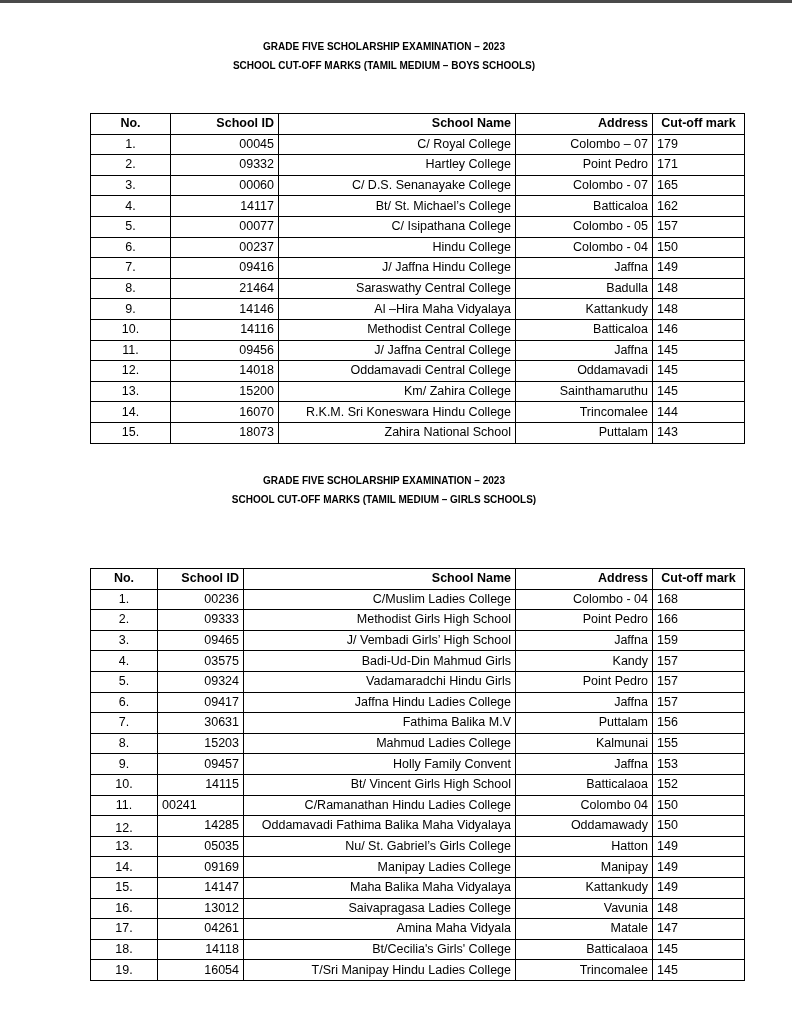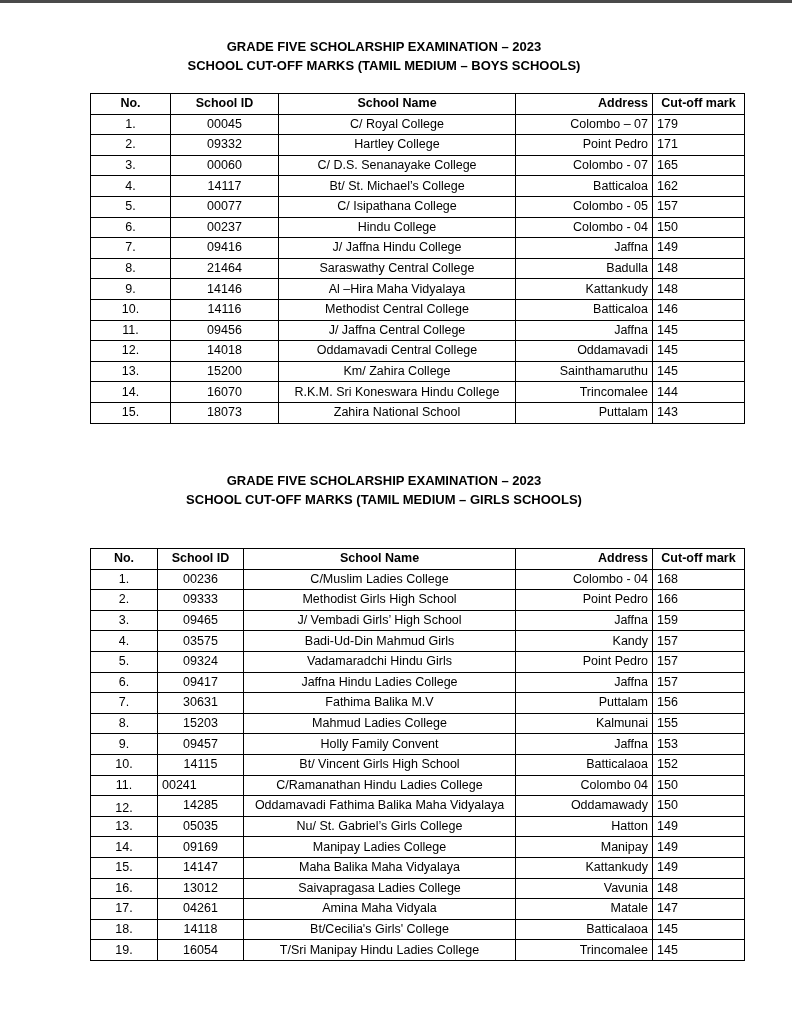--- a/index.html
+++ b/index.html
@@ -1,32 +1,32 @@
 <!DOCTYPE html>
 <html><head>
 <meta charset="utf-8">
 <style>
   html, body { margin: 0; padding: 0; }
   body {
     width: 792px; height: 1036px; background: #ffffff; position: relative; overflow: hidden;
     font-family: "Liberation Sans", "DejaVu Sans", sans-serif; color: #000;
   }
   .topbar { position: absolute; left: 0; top: 0; width: 792px; height: 3px; background: #4a4a4a; }
-  .title-block { position: absolute; left: 0; width: 768px; text-align: center; font-weight: bold; font-size: 13px; line-height: 19px; }
+  .title-block { position: absolute; left: 0; width: 768px; text-align: center; font-weight: bold; font-size: 10px; line-height: 19px; }
   .title-block .line { display: block; }
   table.cutoff {
-    position: absolute; left: 90px; border-collapse: collapse; font-size: 12.5px; table-layout: fixed;
+    position: absolute; left: 90px; border-collapse: collapse; font-size: 12.5px; table-layout: fixed; margin-top: 20px;
   }
   table.cutoff th, table.cutoff td {
     border: 1px solid #000; padding: 0 4px; height: 19.6px; line-height: 15px; white-space: nowrap; overflow: hidden;
   }
   table.cutoff th { font-weight: bold; }
   .c-no { text-align: center; }
-  .c-id { text-align: center; }
-  .c-name { text-align: center; }
+  .c-id { text-align: right; }
+  .c-name { text-align: right; }
   .c-addr { text-align: right; }
   .c-mark { }
   td.tall { height: 38px; white-space: normal; }
   td.bottom { vertical-align: bottom; }
   td.leftish { text-align: left; padding-left: 10px; }
   #boys-title { top: 37px; }
   #boys-table { top: 93px; width: 654px; }
   #girls-title { top: 471px; }
   #girls-table { top: 548px; width: 654px; }
 </style>

